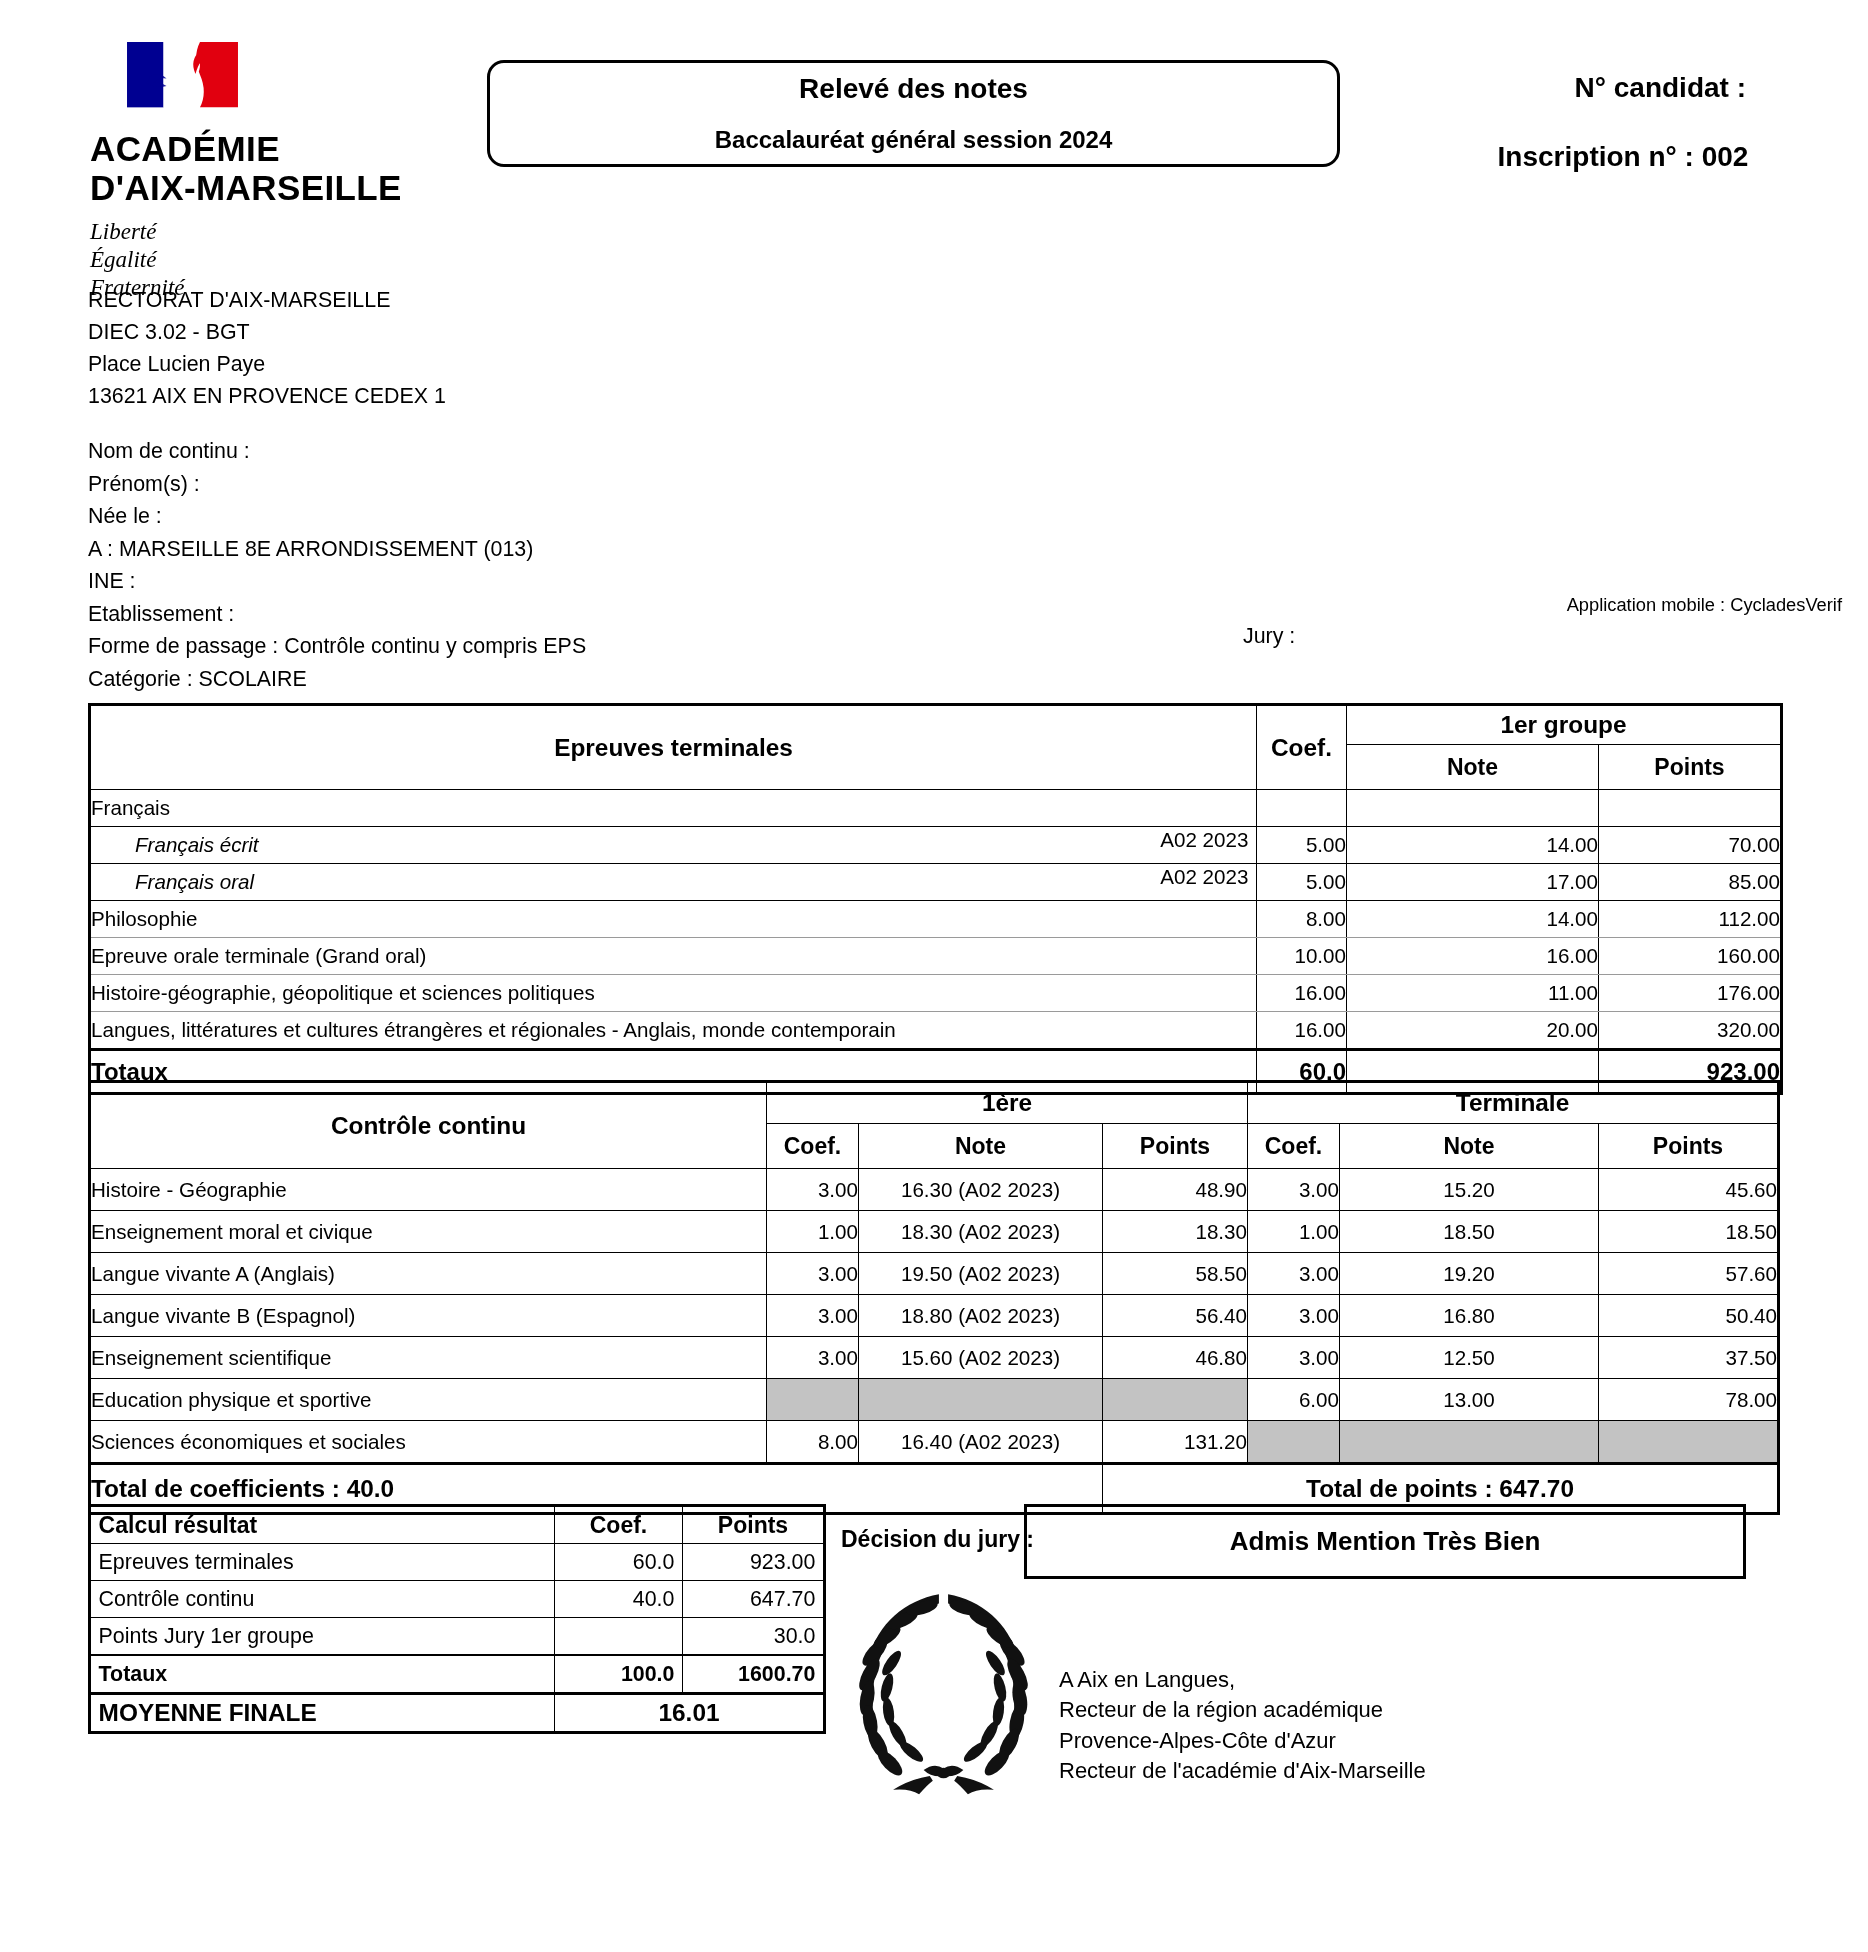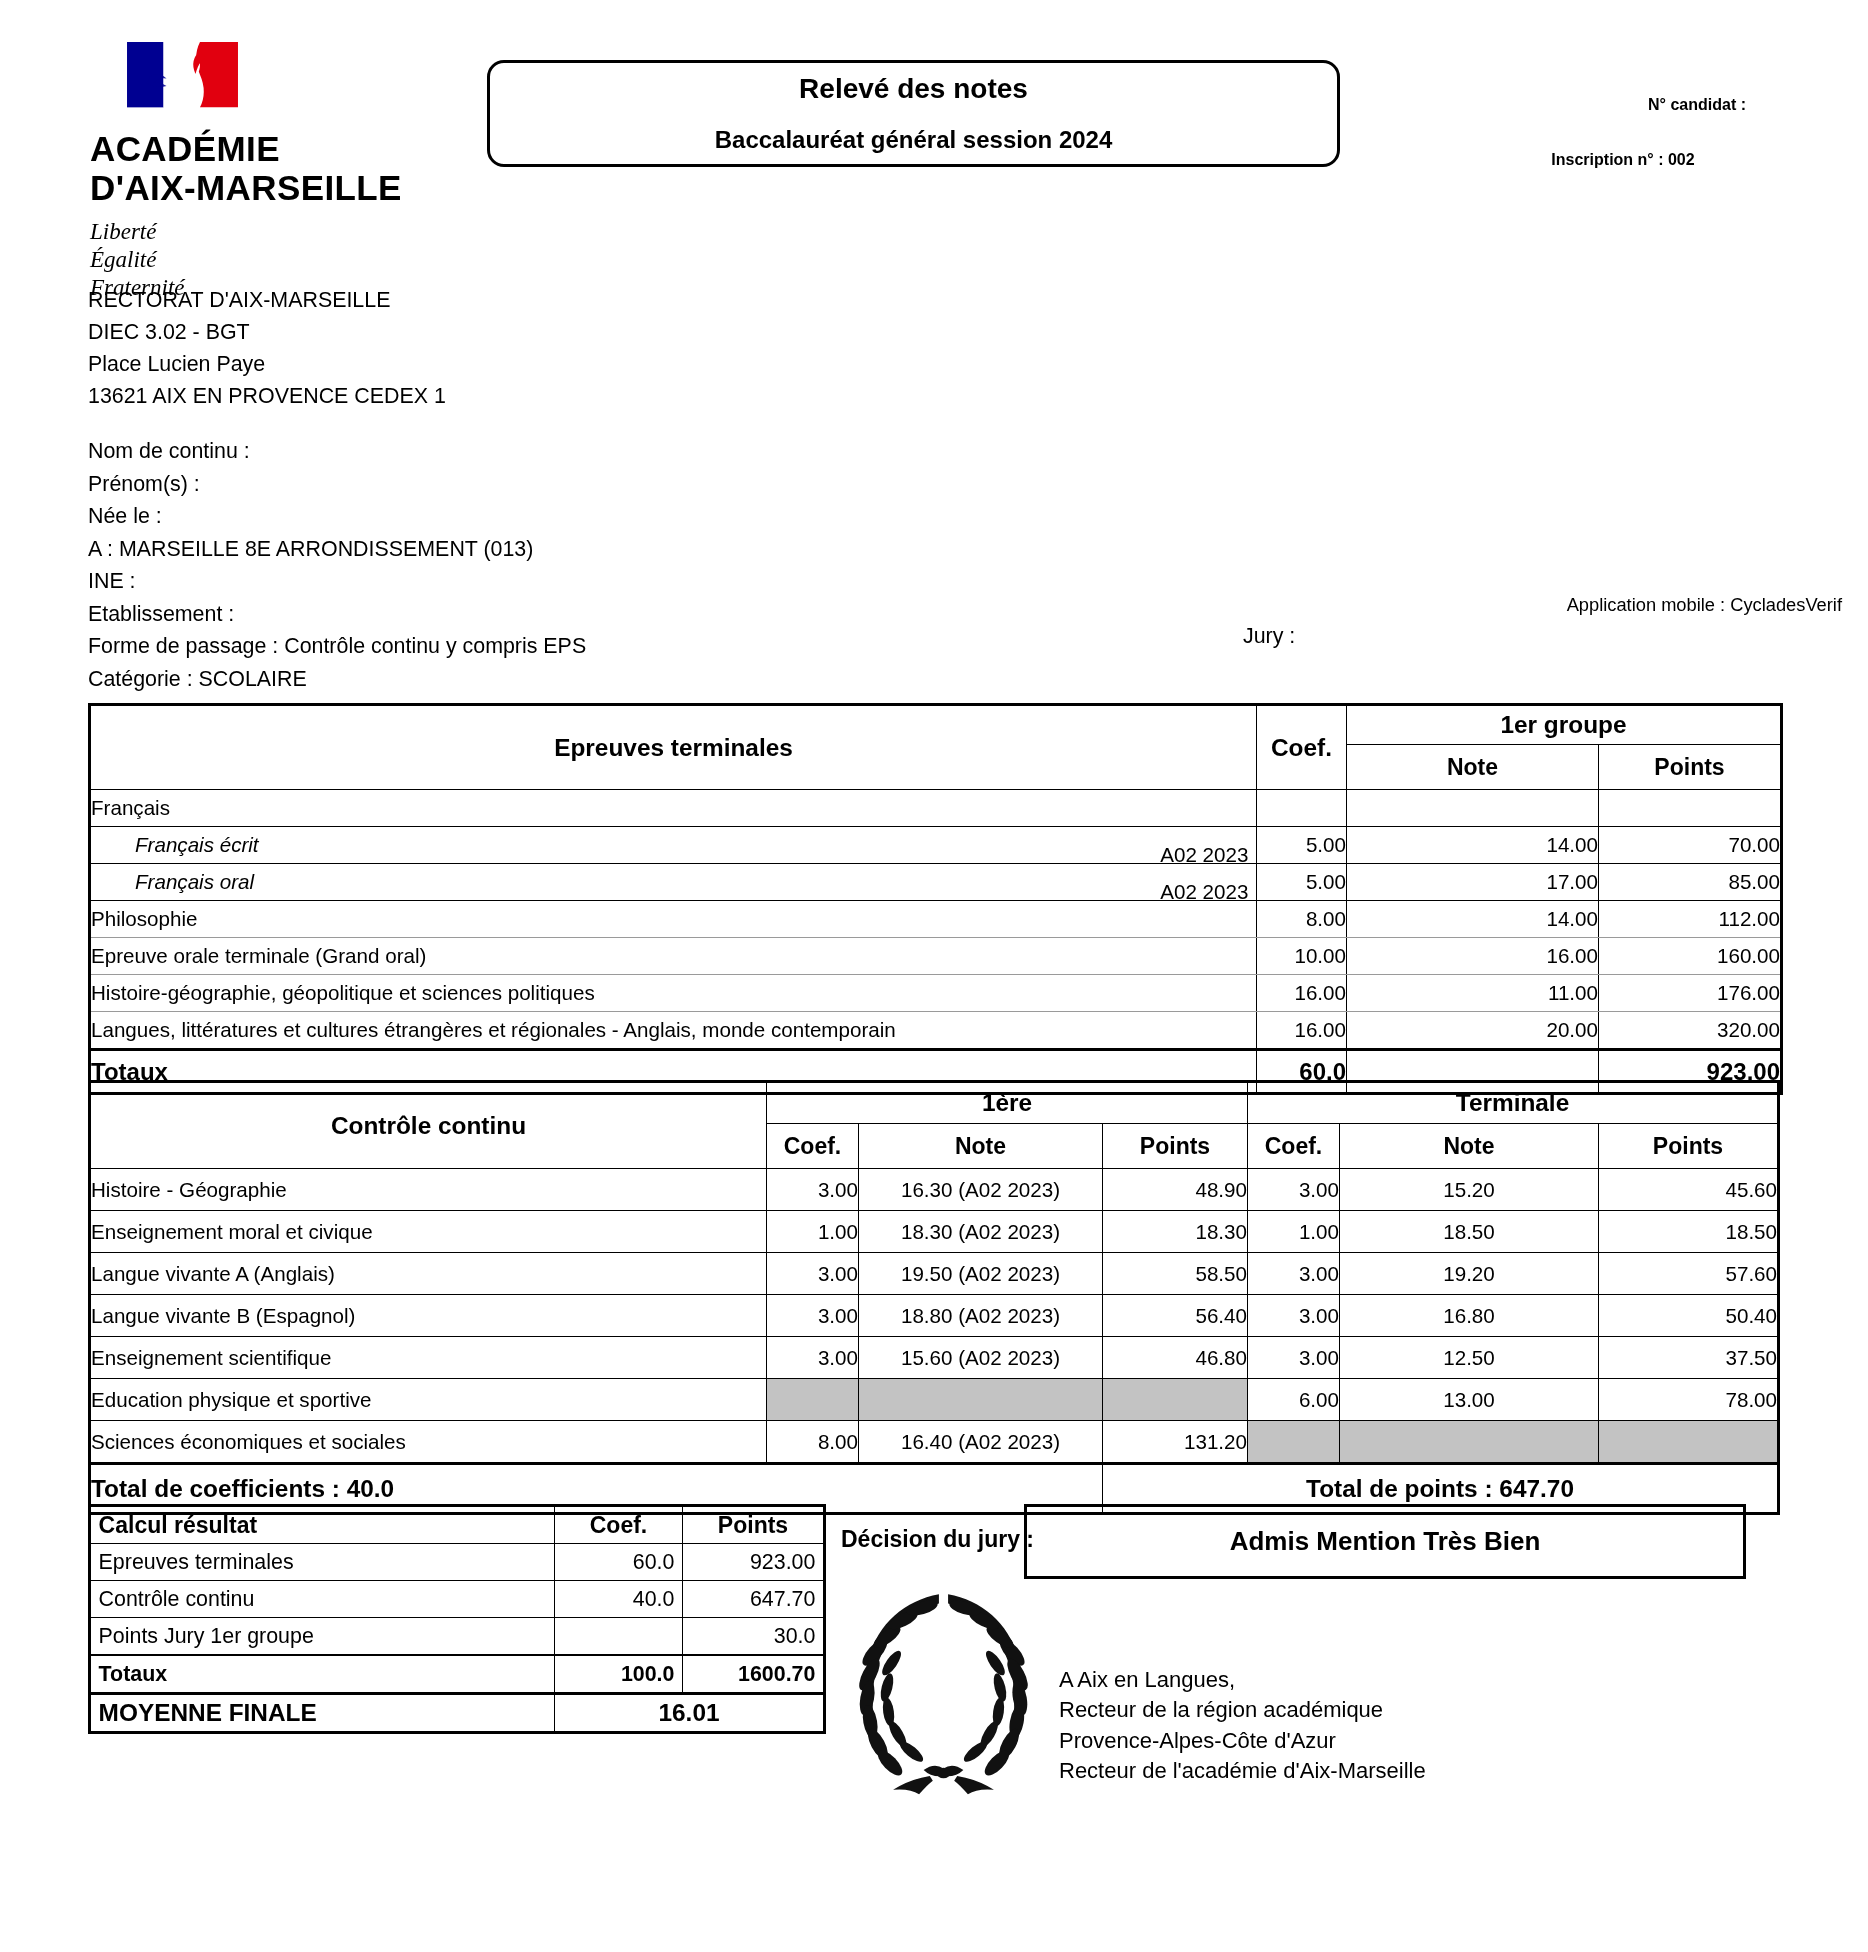--- a/index.html
+++ b/index.html
@@ -79,23 +79,22 @@
     font-size: 24px;
     font-weight: bold;
   }
 
   .cand-block {
     position: absolute;
     right: 23px;
     top: 72px;
     width: 427px;
     text-align: right;
-    font-size: 16px;
-    font-weight: bold;
-    margin-top: 24px;
+    font-size: 28px;
+    font-weight: bold;
   }
   .cand-num { margin-bottom: 37px; padding-right: 99px; }
   .cand-insc { padding-right: 17px; text-align: center; }
 
   
   .addr {
     position: absolute;
     left: 88px;
     top: 284px;
     font-size: 21.4px;
@@ -156,21 +155,21 @@
   .t1-row td { height: 36px; }
   .t1-lbl { padding-left: 9.2px; text-align: left; }
   .t1-lbl.indent {
     padding-left: 44px;
     font-style: italic;
     position: relative;
   }
   .t1-sess {
     position: absolute;
     right: 7.6px;
-    top: 16px;
+    top: 1px;
     font-style: normal;
   }
   .t1-num { text-align: right; padding-right: 9.2px; }
   .t1-thin td { border-top-color: #9a9a9a; border-bottom-color: #9a9a9a; }
   .totaux td {
     font-weight: bold;
     font-size: 24px;
     height: 41px;
     border-top: 3.8px solid #000;
     border-bottom: 3.1px solid #000;

